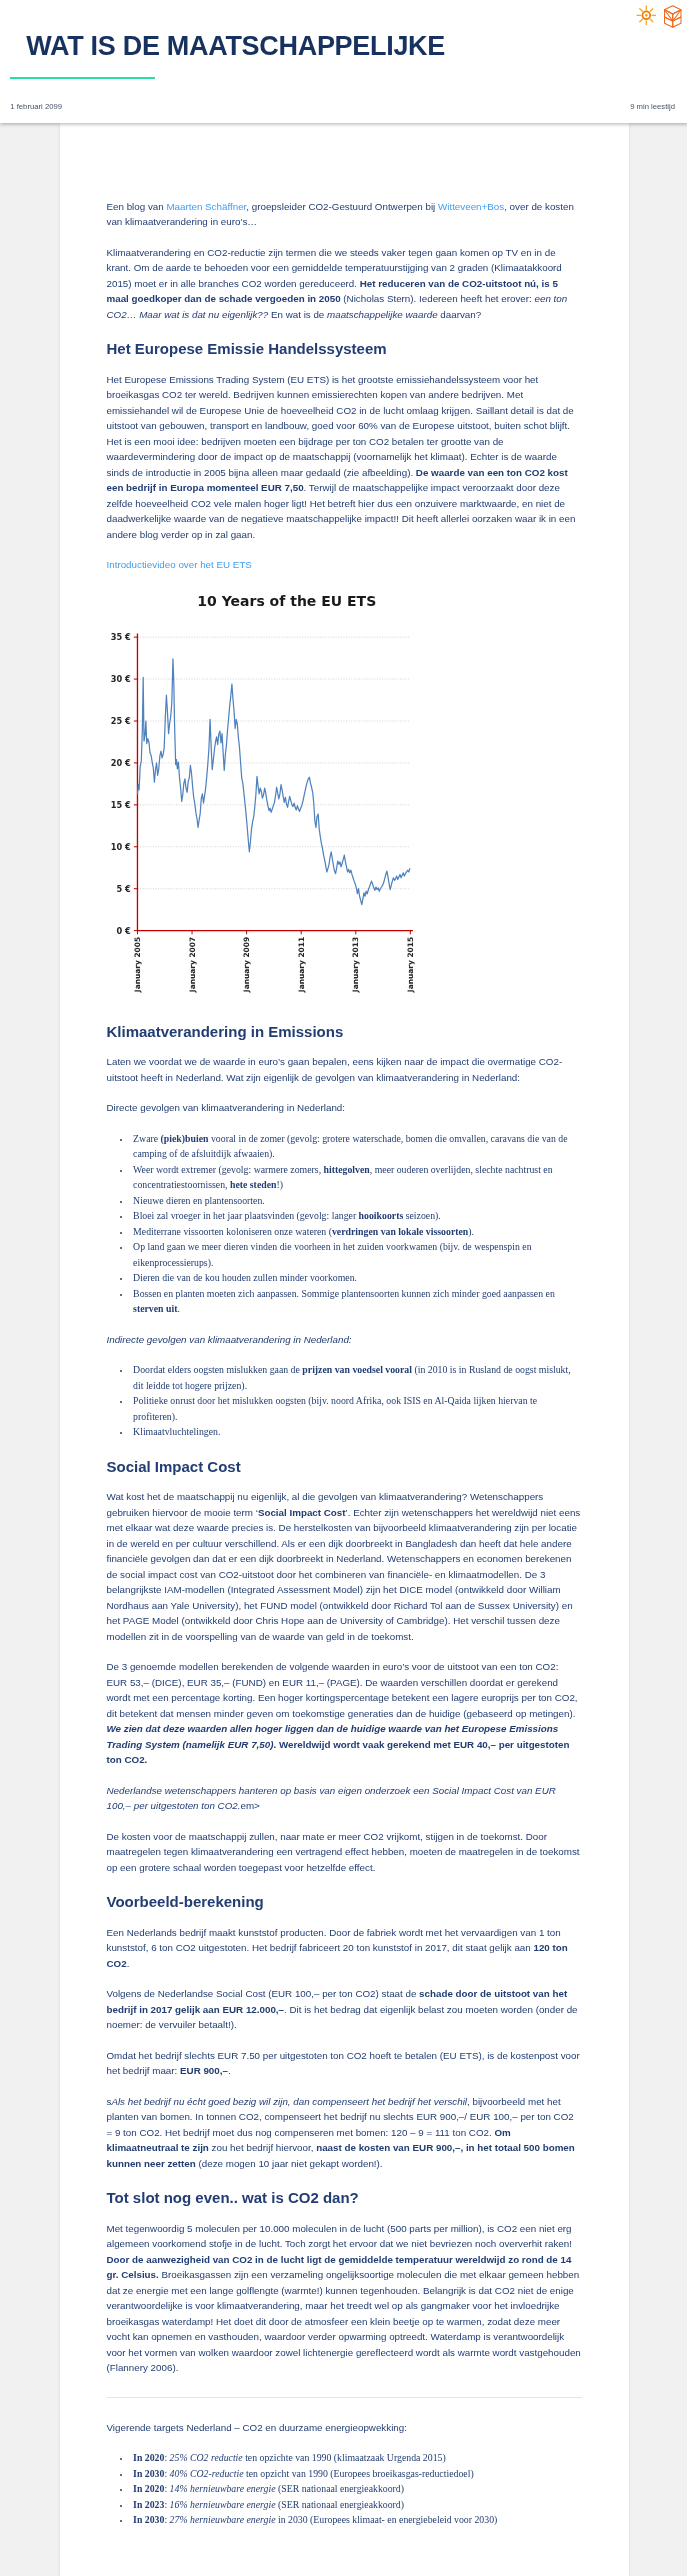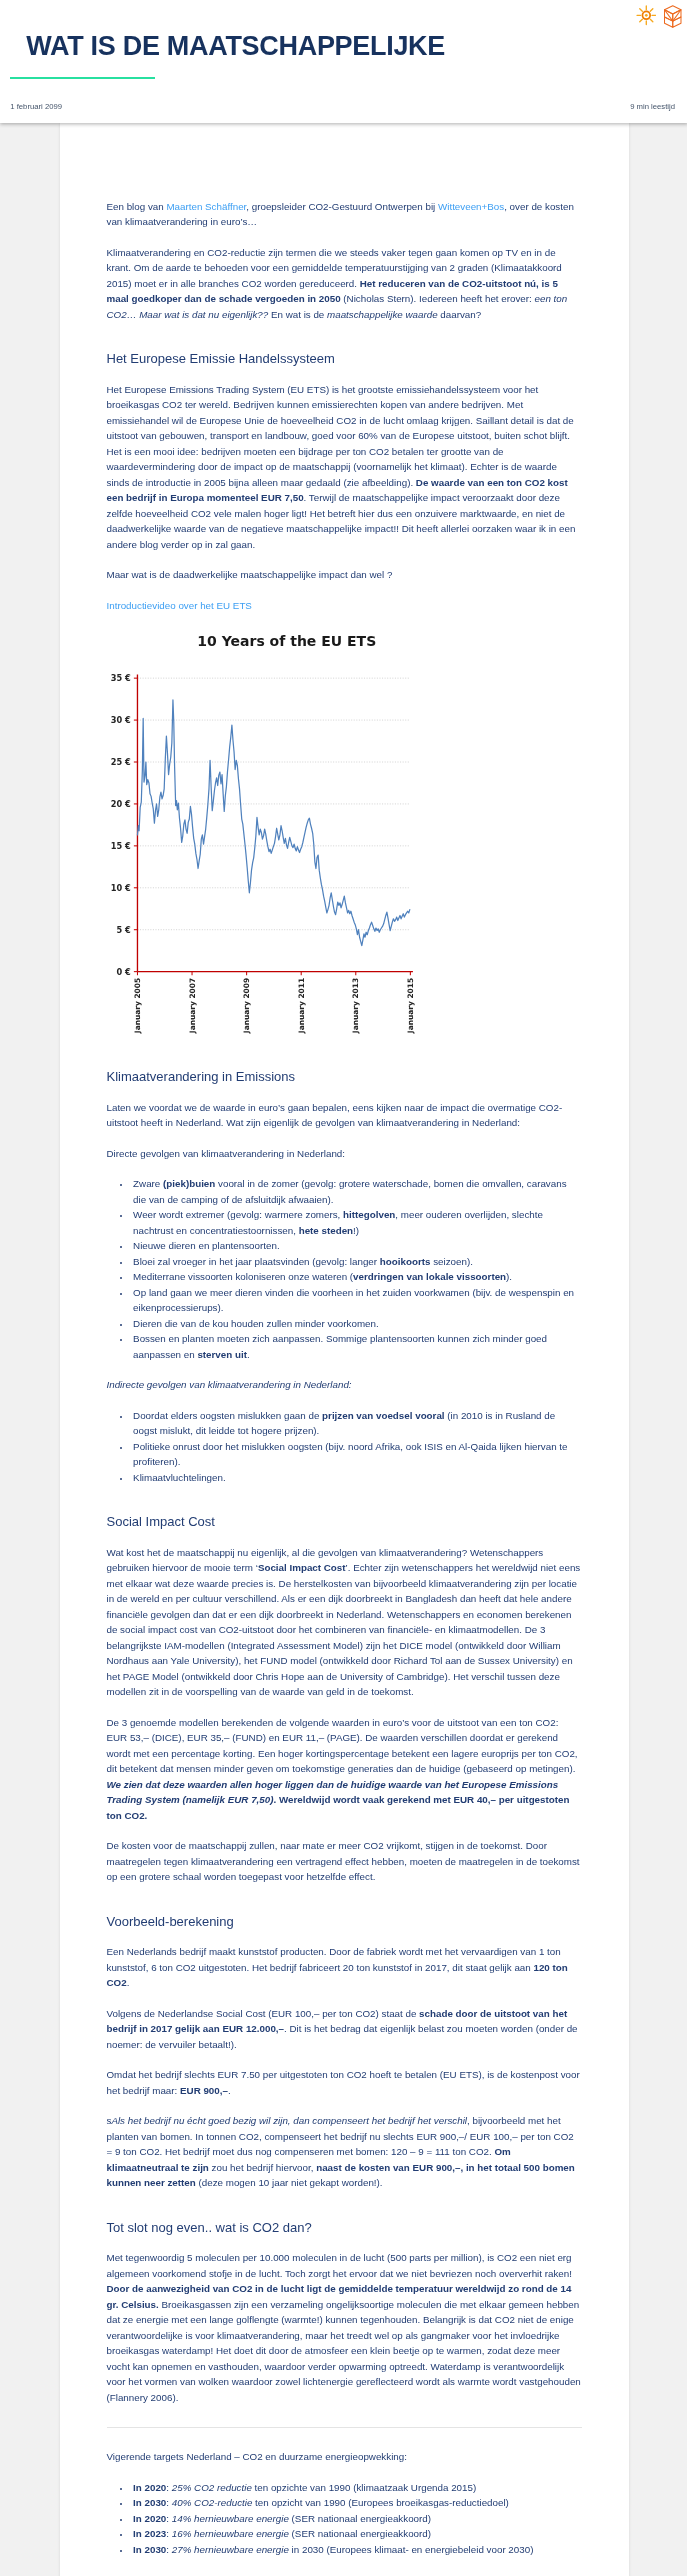--- a/index.html
+++ b/index.html
@@ -11,23 +11,23 @@
   .accent-bar{width:145px;height:2.1px;background:var(--accent,#27e0a0);margin-top:10.3px;}
   .meta-row{display:flex;justify-content:space-between;margin-top:23px;padding-right:13px;color:#44546a;font-size:7.7px;}
   .header-icons{position:absolute;top:5.2px;right:6.2px;display:flex;gap:8.2px;align-items:flex-start;}
   .header-icons svg{display:block;}
   
   .card{width:569px;margin:0 auto;background:#fff;box-sizing:border-box;
         padding:61px 47px 21.6px;box-shadow:0 0 3.1px rgba(0,0,0,.10);min-height:2706px;}
   
   .article{color:var(--bodytext,#223d73);font-size:9.8px;line-height:15.5px;}
   .article p{margin:15px 0;}
-  .article h3{font-size:13px;line-height:15.5px;margin:29px 0 15px;font-weight:normal;color:var(--bodytext,#223d73);}
+  .article h3{font-size:15px;line-height:15.5px;margin:19px 0 15px;font-weight:bold;color:var(--bodytext,#223d73);}
   .article ul{margin:10.8px 0;padding-left:24px;}
-  .article li{padding-left:2.6px;margin:0;}
+  .article li{padding-left:2.6px;margin:0;font-family:Liberation Serif, serif;}
   .article li::marker{font-size:6.7px;}
   .b{font-weight:bold;}
   .i{font-style:italic;}
   .lnk{color:var(--link,#3d9ff3);text-decoration:none;cursor:pointer;}
   .article hr{border:none;border-top:0.5px solid #e4e4e4;margin:21.6px 0;}
   
   .chart-wrap{margin:20.6px 0 24px 0;width:340px;}
   .chart-title{font-family:"DejaVu Sans","Liberation Sans",sans-serif;font-weight:bold;color:#1a1a1a;
                font-size:14px;text-align:center;padding-left:20.6px;margin-bottom:23px;}
   .grid{stroke:#ababab;stroke-width:1;stroke-dasharray:2 3;fill:none;}
@@ -80,21 +80,20 @@
     <span>9 min leestijd</span>
   </div>
 </header>
 
 <main class="card">
   <article class="article" id="article">
       <p><span>Een blog van </span><a href="#" class="lnk">Maarten Schäffner</a><span>, groepsleider CO2-Gestuurd Ontwerpen bij </span><a href="#" class="lnk">Witteveen+Bos</a><span>, over de kosten van klimaatverandering in euro’s…</span></p>
       <p><span>Klimaatverandering en CO2-reductie zijn termen die we steeds vaker tegen gaan komen op TV en in de krant. Om de aarde te behoeden voor een gemiddelde temperatuurstijging van 2 graden (Klimaatakkoord 2015) moet er in alle branches CO2 worden gereduceerd. </span><span class="b">Het reduceren van de CO2-uitstoot nú, is 5 maal goedkoper dan de schade vergoeden in 2050</span><span> (Nicholas Stern). Iedereen heeft het erover: </span><span class="i">een ton CO2… Maar wat is dat nu eigenlijk??</span><span> En wat is de </span><span class="i">maatschappelijke waarde</span><span> daarvan?</span></p>
       <h3>Het Europese Emissie Handelssysteem</h3>
       <p><span>Het Europese Emissions Trading System (EU ETS) is het grootste emissiehandelssysteem voor het broeikasgas CO2 ter wereld. Bedrijven kunnen emissierechten kopen van andere bedrijven. Met emissiehandel wil de Europese Unie de hoeveelheid CO2 in de lucht omlaag krijgen. Saillant detail is dat de uitstoot van gebouwen, transport en landbouw, goed voor 60% van de Europese uitstoot, buiten schot blijft. Het is een mooi idee: bedrijven moeten een bijdrage per ton CO2 betalen ter grootte van de waardevermindering door de impact op de maatschappij (voornamelijk het klimaat). Echter is de waarde sinds de introductie in 2005 bijna alleen maar gedaald (zie afbeelding). </span><span class="b">De waarde van een ton CO2 kost een bedrijf in Europa momenteel EUR 7,50</span><span>. Terwijl de maatschappelijke impact veroorzaakt door deze zelfde hoeveelheid CO2 vele malen hoger ligt! Het betreft hier dus een onzuivere marktwaarde, en niet de daadwerkelijke waarde van de negatieve maatschappelijke impact!! Dit heeft allerlei oorzaken waar ik in een andere blog verder op in zal gaan.</span></p>
-      <p><span>Maar wat is de daadwerkelijke maatschappelijke impact dan wel ?</span></p>
       <p><a href="#" class="lnk">Introductievideo over het EU ETS</a></p>
       <div class="chart-wrap"><div class="chart-title">10 Years of the EU ETS</div><svg width="340" height="363" viewBox="0 0 660 705" style="font-size:19px">
           <line class="axis" x1="52" y1="580" x2="59" y2="580"></line>
           <text class="ylab" x="46" y="586">0 €</text>
           <line class="grid" x1="59" y1="498.57142857142856" x2="589" y2="498.57142857142856"></line>
           <line class="axis" x1="52" y1="498.57142857142856" x2="59" y2="498.57142857142856"></line>
           <text class="ylab" x="46" y="504.57142857142856">5 €</text>
           <line class="grid" x1="59" y1="417.1428571428571" x2="589" y2="417.1428571428571"></line>
           <line class="axis" x1="52" y1="417.1428571428571" x2="59" y2="417.1428571428571"></line>
           <text class="ylab" x="46" y="423.1428571428571">10 €</text>
@@ -144,20 +143,21 @@
       </ul>
       <p><span class="i">Indirecte gevolgen van klimaatverandering in Nederland:</span></p>
       <ul>
         <li><span>Doordat elders oogsten mislukken gaan de </span><span class="b">prijzen van voedsel vooral</span><span> (in 2010 is in Rusland de oogst mislukt, dit leidde tot hogere prijzen).</span></li>
         <li><span>Politieke onrust door het mislukken oogsten (bijv. noord Afrika, ook ISIS en Al-Qaida lijken hiervan te profiteren).</span></li>
         <li><span>Klimaatvluchtelingen.</span></li>
       </ul>
       <h3>Social Impact Cost</h3>
       <p><span>Wat kost het de maatschappij nu eigenlijk, al die gevolgen van klimaatverandering? Wetenschappers gebruiken hiervoor de mooie term ‘</span><span class="b">Social Impact Cost</span><span>’. Echter zijn wetenschappers het wereldwijd niet eens met elkaar wat deze waarde precies is. De herstelkosten van bijvoorbeeld klimaatverandering zijn per locatie in de wereld en per cultuur verschillend. Als er een dijk doorbreekt in Bangladesh dan heeft dat hele andere financiële gevolgen dan dat er een dijk doorbreekt in Nederland. Wetenschappers en economen berekenen de social impact cost van CO2-uitstoot door het combineren van financiële- en klimaatmodellen. De 3 belangrijkste IAM-modellen (Integrated Assessment Model) zijn het DICE model (ontwikkeld door William Nordhaus aan Yale University), het FUND model (ontwikkeld door Richard Tol aan de Sussex University) en het PAGE Model (ontwikkeld door Chris Hope aan de University of Cambridge). Het verschil tussen deze modellen zit in de voorspelling van de waarde van geld in de toekomst.</span></p>
       <p><span>De 3 genoemde modellen berekenden de volgende waarden in euro’s voor de uitstoot van een ton CO2: EUR 53,– (DICE), EUR 35,– (FUND) en EUR 11,– (PAGE). De waarden verschillen doordat er gerekend wordt met een percentage korting. Een hoger kortingspercentage betekent een lagere europrijs per ton CO2, dit betekent dat mensen minder geven om toekomstige generaties dan de huidige (gebaseerd op metingen). </span><span class="b i">We zien dat deze waarden allen hoger liggen dan de huidige waarde van het Europese Emissions Trading System (namelijk EUR 7,50)</span><span class="b">. Wereldwijd wordt vaak gerekend met EUR 40,– per uitgestoten ton CO2.</span></p>
+      <p><span class="i">Nederlandse wetenschappers hanteren op basis van eigen onderzoek een Social Impact Cost van EUR 100,– per uitgestoten ton CO2.</span><span>em&gt;</span></p>
       <p><span>De kosten voor de maatschappij zullen, naar mate er meer CO2 vrijkomt, stijgen in de toekomst. Door maatregelen tegen klimaatverandering een vertragend effect hebben, moeten de maatregelen in de toekomst op een grotere schaal worden toegepast voor hetzelfde effect.</span></p>
       <h3>Voorbeeld-berekening</h3>
       <p><span>Een Nederlands bedrijf maakt kunststof producten. Door de fabriek wordt met het vervaardigen van 1 ton kunststof, 6 ton CO2 uitgestoten. Het bedrijf fabriceert 20 ton kunststof in 2017, dit staat gelijk aan </span><span class="b">120 ton CO2</span><span>.</span></p>
       <p><span>Volgens de Nederlandse Social Cost (EUR 100,– per ton CO2) staat de </span><span class="b">schade door de uitstoot van het bedrijf in 2017 gelijk aan EUR 12.000,–</span><span>. Dit is het bedrag dat eigenlijk belast zou moeten worden (onder de noemer: de vervuiler betaalt!).</span></p>
       <p><span>Omdat het bedrijf slechts EUR 7.50 per uitgestoten ton CO2 hoeft te betalen (EU ETS), is de kostenpost voor het bedrijf maar: </span><span class="b">EUR 900,–</span><span>.</span></p>
       <p><span>s</span><span class="i">Als het bedrijf nu écht goed bezig wil zijn, dan compenseert het bedrijf het verschil</span><span>, bijvoorbeeld met het planten van bomen. In tonnen CO2, compenseert het bedrijf nu slechts EUR 900,–/ EUR 100,– per ton CO2 = 9 ton CO2. Het bedrijf moet dus nog compenseren met bomen: 120 – 9 = 111 ton CO2. </span><span class="b">Om klimaatneutraal te zijn</span><span> zou het bedrijf hiervoor, </span><span class="b">naast de kosten van EUR 900,–, in het totaal 500 bomen kunnen neer zetten</span><span> (deze mogen 10 jaar niet gekapt worden!).</span></p>
       <h3>Tot slot nog even.. wat is CO2 dan?</h3>
       <p><span>Met tegenwoordig 5 moleculen per 10.000 moleculen in de lucht (500 parts per million), is CO2 een niet erg algemeen voorkomend stofje in de lucht. Toch zorgt het ervoor dat we niet bevriezen noch oververhit raken! </span><span class="b">Door de aanwezigheid van CO2 in de lucht ligt de gemiddelde temperatuur wereldwijd zo rond de 14 gr. Celsius.</span><span> Broeikasgassen zijn een verzameling ongelijksoortige moleculen die met elkaar gemeen hebben dat ze energie met een lange golflengte (warmte!) kunnen tegenhouden. Belangrijk is dat CO2 niet de enige verantwoordelijke is voor klimaatverandering, maar het treedt wel op als gangmaker voor het invloedrijke broeikasgas waterdamp! Het doet dit door de atmosfeer een klein beetje op te warmen, zodat deze meer vocht kan opnemen en vasthouden, waardoor verder opwarming optreedt. Waterdamp is verantwoordelijk voor het vormen van wolken waardoor zowel lichtenergie gereflecteerd wordt als warmte wordt vastgehouden (Flannery 2006).</span></p>
       <hr>
       <p><span>Vigerende targets Nederland – CO2 en duurzame energieopwekking:</span></p>

